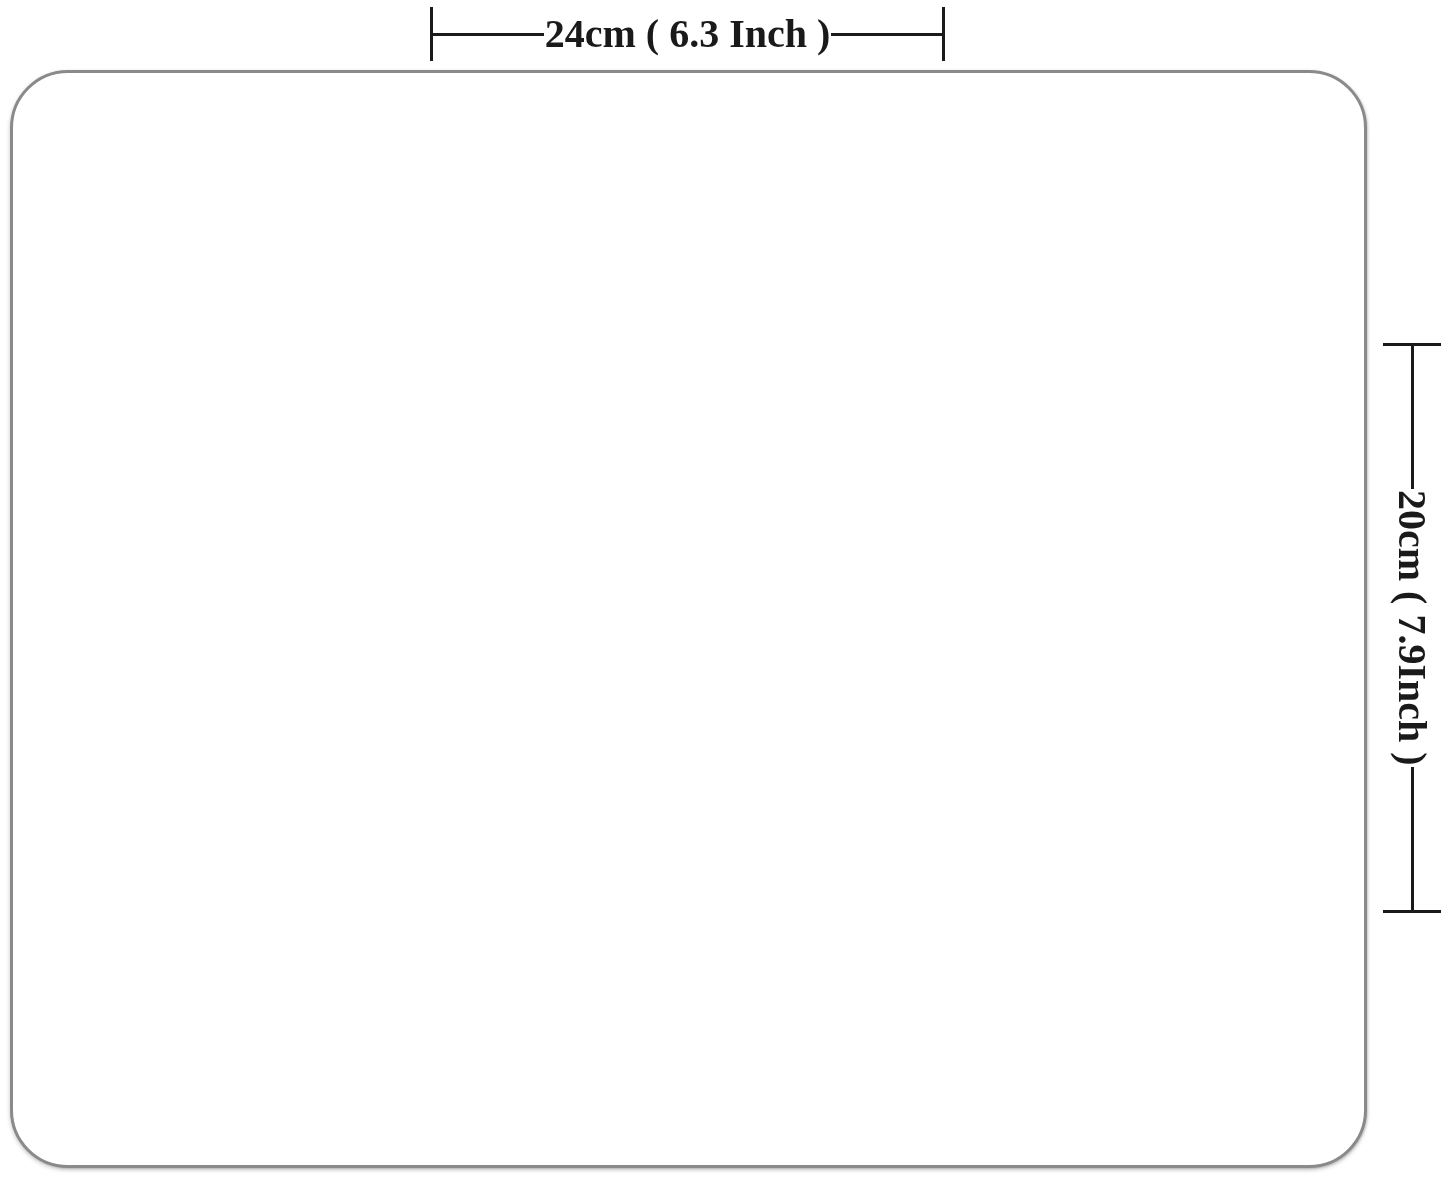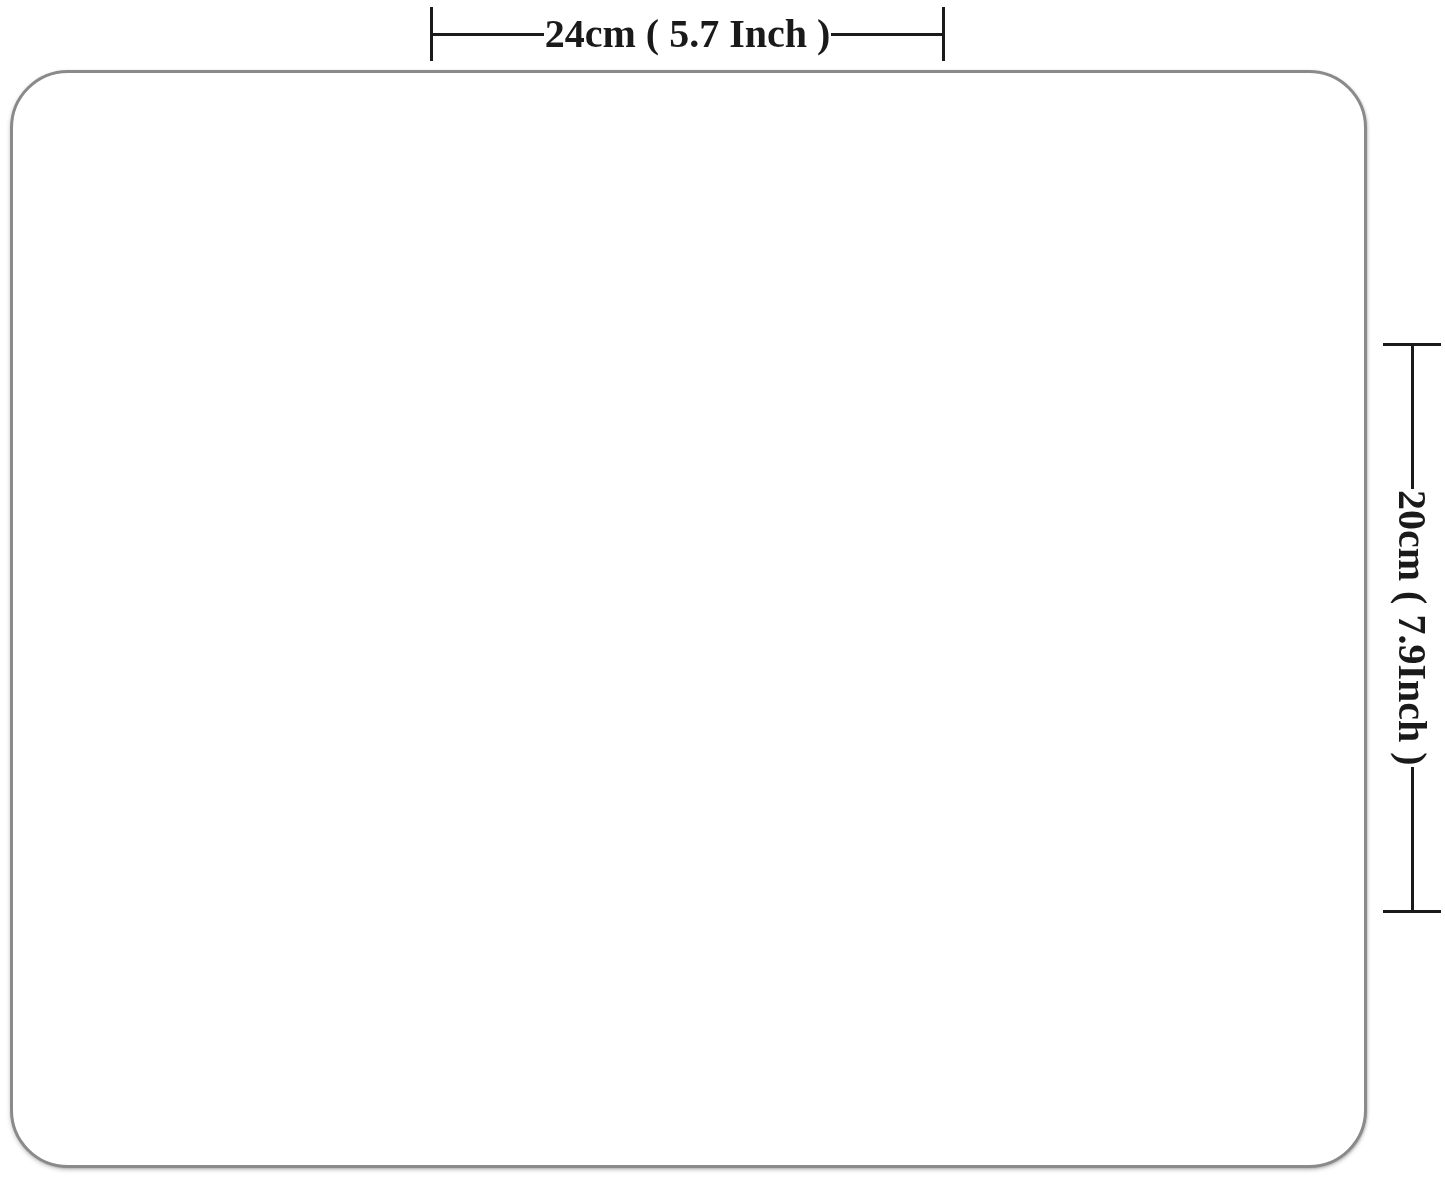--- a/index.html
+++ b/index.html
@@ -96,21 +96,21 @@
 </head>
 <body>
 
 <div class="stage">
 
   <div class="pad"></div>
 
   <div class="dim-h">
     <span class="tick-v"></span>
     <span class="hline"></span>
-    <span class="dim-label">24cm ( 5.7 Inch )</span>
+    <span class="dim-label">24cm ( 6.3 Inch )</span>
     <span class="hline"></span>
     <span class="tick-v"></span>
   </div>
 
   <div class="dim-v">
     <span class="tick-h"></span>
     <span class="vline"></span>
     <span class="dim-label dim-label-vertical">20cm ( 7.9Inch )</span>
     <span class="vline"></span>
     <span class="tick-h"></span>

